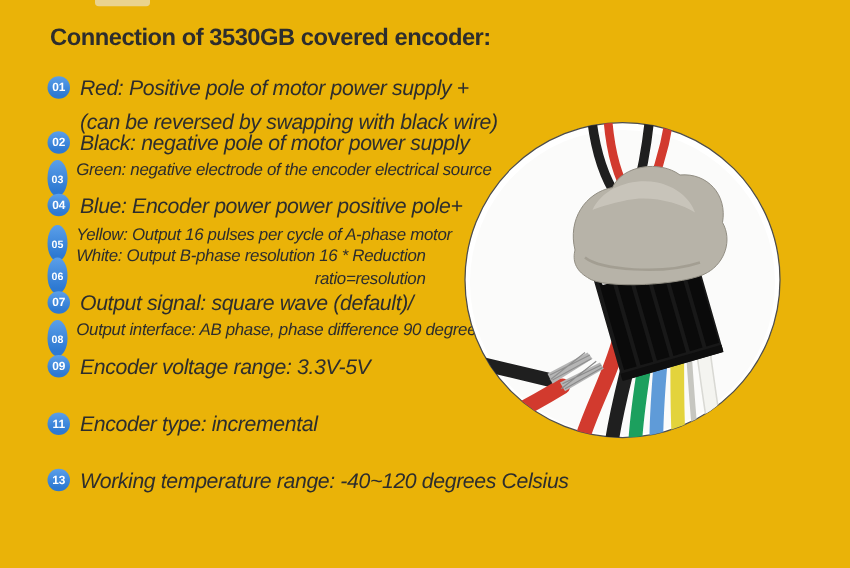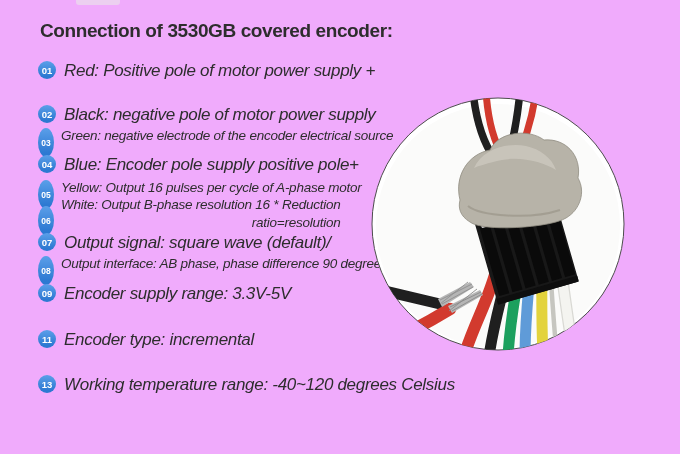--- a/index.html
+++ b/index.html
@@ -1,18 +1,18 @@
 <!DOCTYPE html>
 <html style="--badge-color: #2d79d2; --text-color: #2d2d2d;"><head>
 <meta charset="utf-8">
 <style>
   html,body{margin:0;padding:0;background:#ffffff;}
   .canvas{
     position:relative;width:680px;height:454px;overflow:hidden;
-    background:#f0abfc;
+    background:#eab308;
     font-family:"Liberation Sans","DejaVu Sans",sans-serif;
     color:var(--text-color,#2d2d2d);
   }
   .smudge{
     position:absolute;left:76px;top:0;width:44px;height:5px;
     background:#eae7e7;opacity:.6;border-radius:0 0 3px 3px;
   }
   .title{
     position:absolute;left:40px;top:20px;margin:0;
     font-size:19px;font-weight:600;letter-spacing:-0.4px;white-space:nowrap;
@@ -41,53 +41,54 @@
 <div class="canvas">
 
   <div class="smudge"></div>
 
   <h1 class="title">Connection of 3530GB covered encoder:</h1>
 
   <div class="list">
       <div class="item" style="top: 57px;">
         <span class="badge">01</span>
         <div class="line">Red: Positive pole of motor power supply +</div>
+        <div class="line">(can be reversed by swapping with black wire)</div>
       </div>
       <div class="item" style="top: 101px;">
         <span class="badge">02</span>
         <div class="line">Black: negative pole of motor power supply</div>
       </div>
       <div class="item small" style="top: 127px;">
         <span class="badge">03</span>
         <div class="line">Green: negative electrode of the encoder electrical source</div>
       </div>
       <div class="item" style="top: 151px;">
         <span class="badge">04</span>
-        <div class="line">Blue: Encoder pole supply positive pole+</div>
+        <div class="line">Blue: Encoder power power positive pole+</div>
       </div>
       <div class="item small" style="top: 179px;">
         <span class="badge">05</span>
         <div class="line">Yellow: Output 16 pulses per cycle of A-phase motor</div>
       </div>
       <div class="item small" style="top: 196px; text-align: right;">
         <span class="badge" style="top: 10px;">06</span>
         <div class="line">White: Output B-phase resolution 16 * Reduction</div>
         <div class="line">ratio=resolution</div>
       </div>
       <div class="item" style="top: 229px;">
         <span class="badge">07</span>
         <div class="line">Output signal: square wave (default)/</div>
       </div>
       <div class="item small" style="top: 255px;">
         <span class="badge">08</span>
         <div class="line">Output interface: AB phase, phase difference 90 degrees</div>
       </div>
       <div class="item" style="top: 280px;">
         <span class="badge">09</span>
-        <div class="line">Encoder supply range: 3.3V-5V</div>
+        <div class="line">Encoder voltage range: 3.3V-5V</div>
       </div>
       <div class="item" style="top: 326px;">
         <span class="badge">11</span>
         <div class="line">Encoder type: incremental</div>
       </div>
       <div class="item" style="top: 371px;">
         <span class="badge">13</span>
         <div class="line">Working temperature range: -40~120 degrees Celsius</div>
       </div>
     </div>

